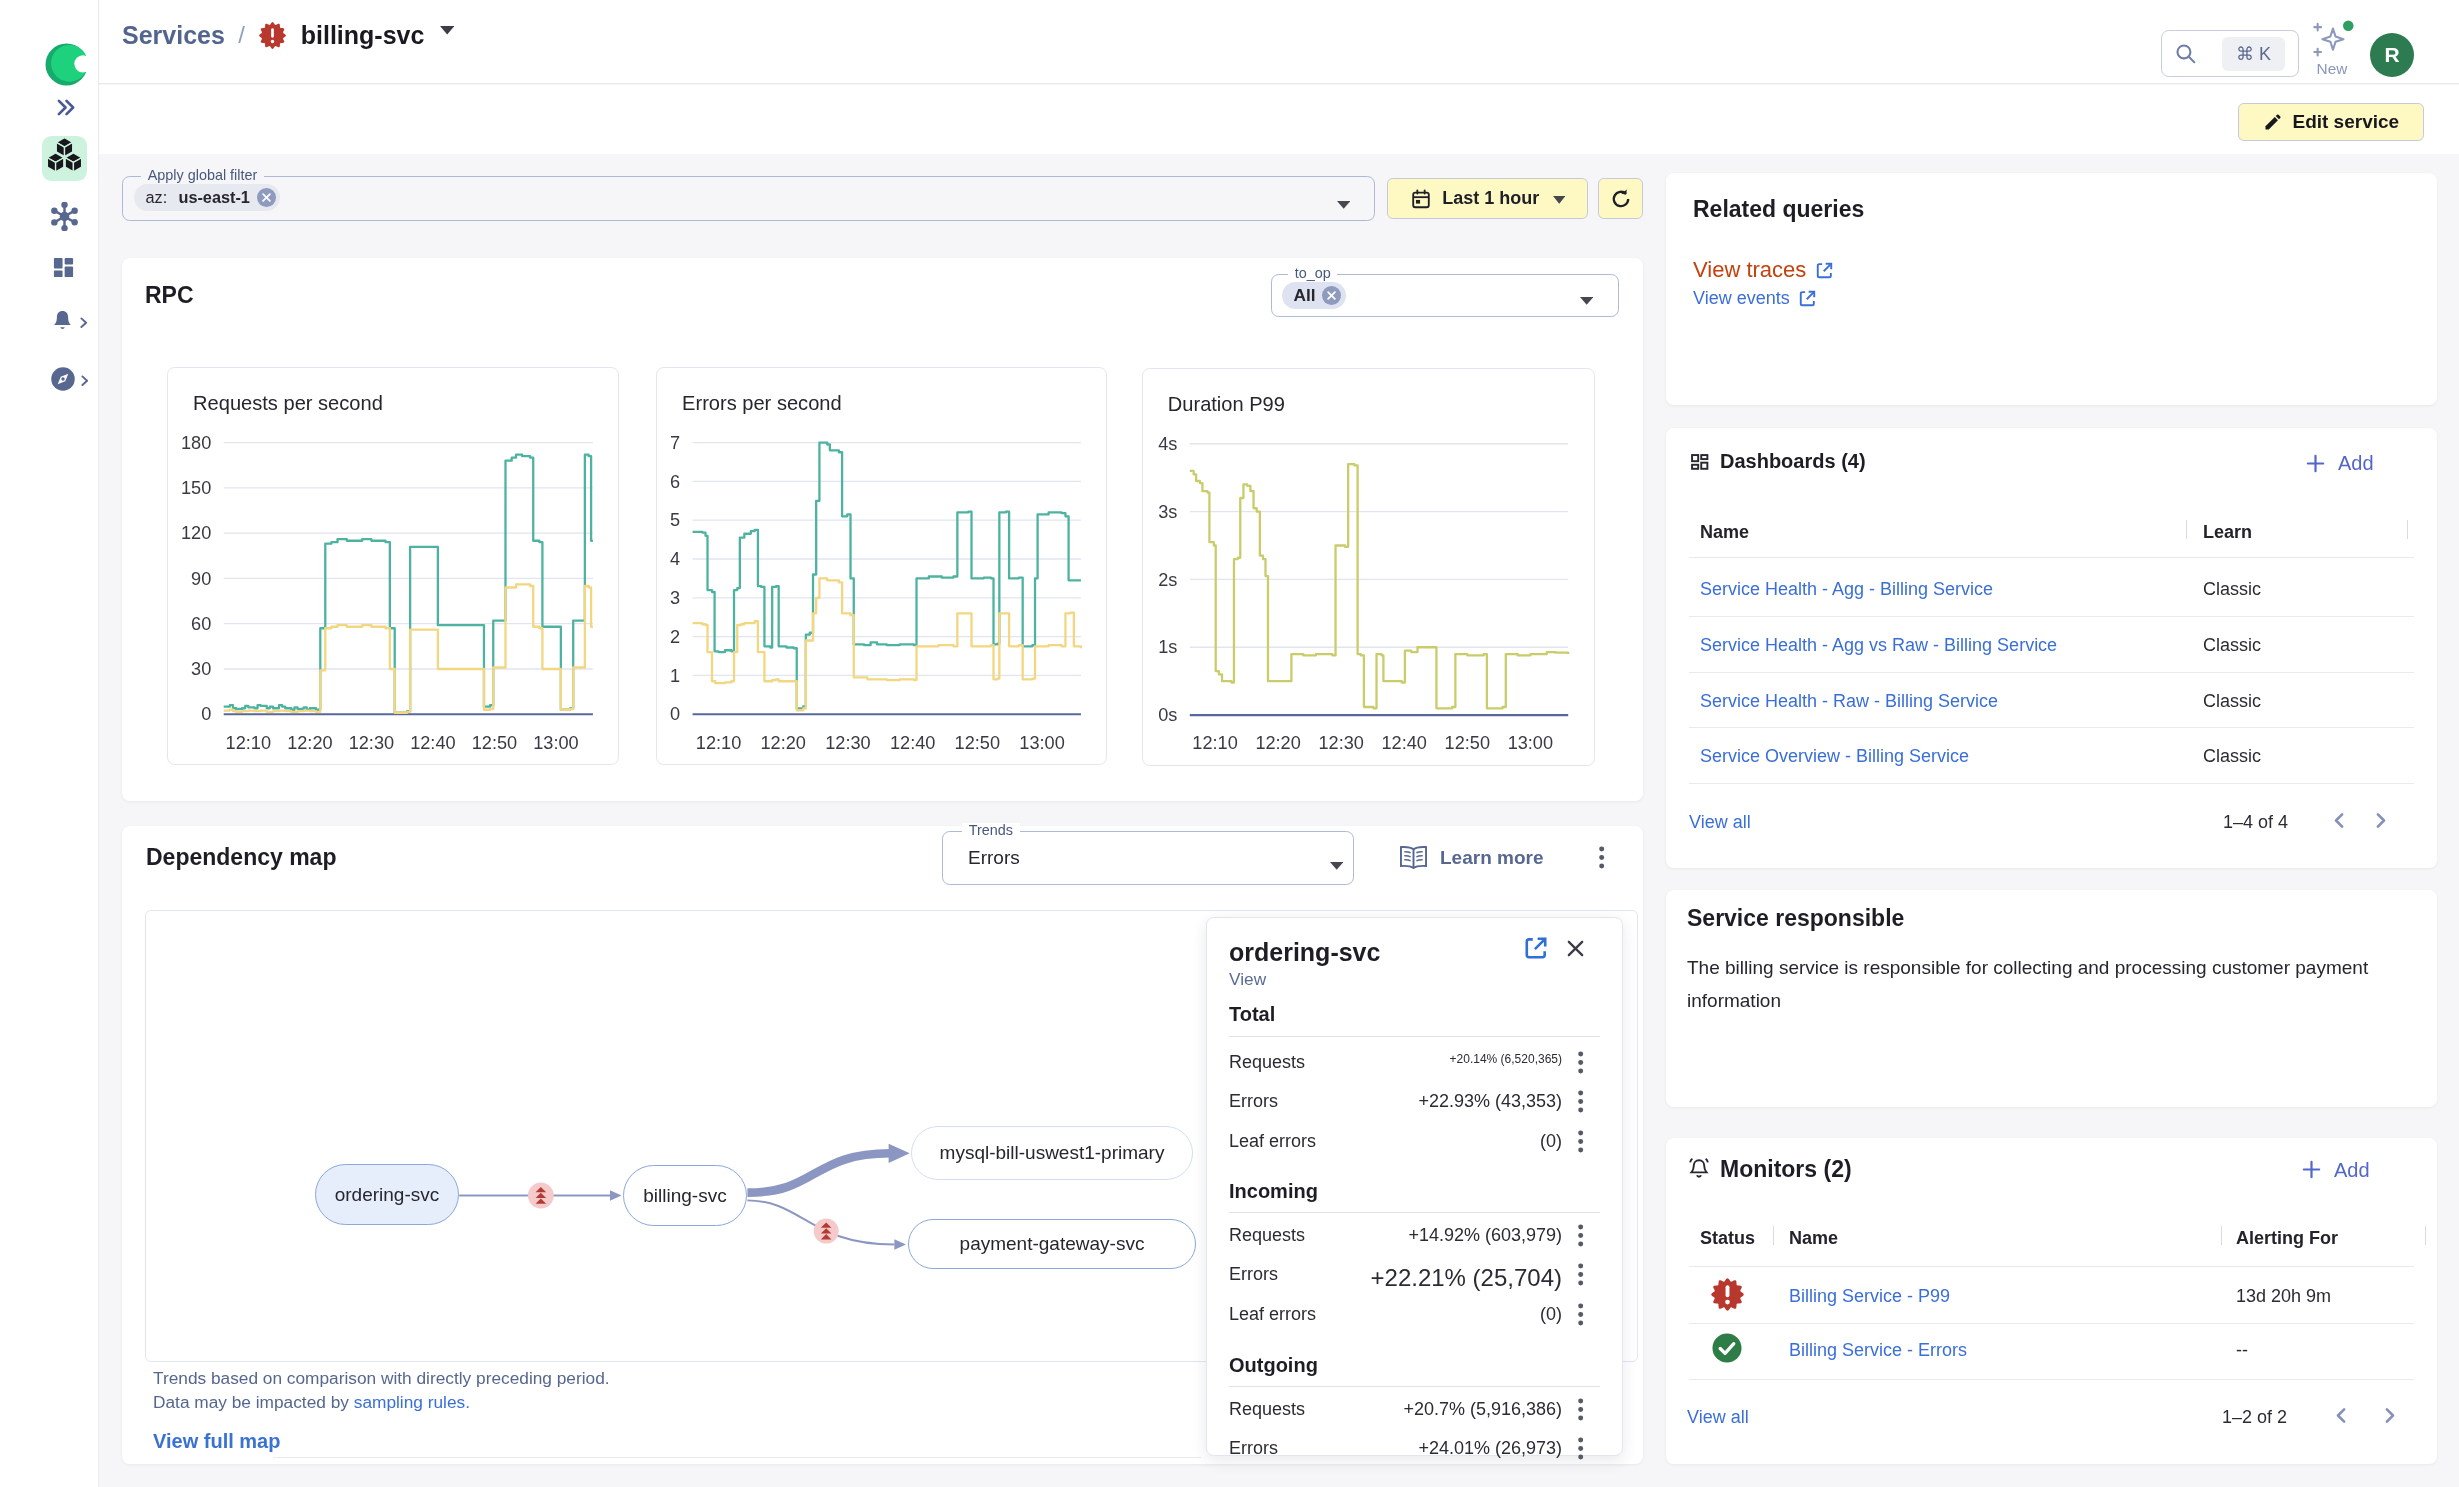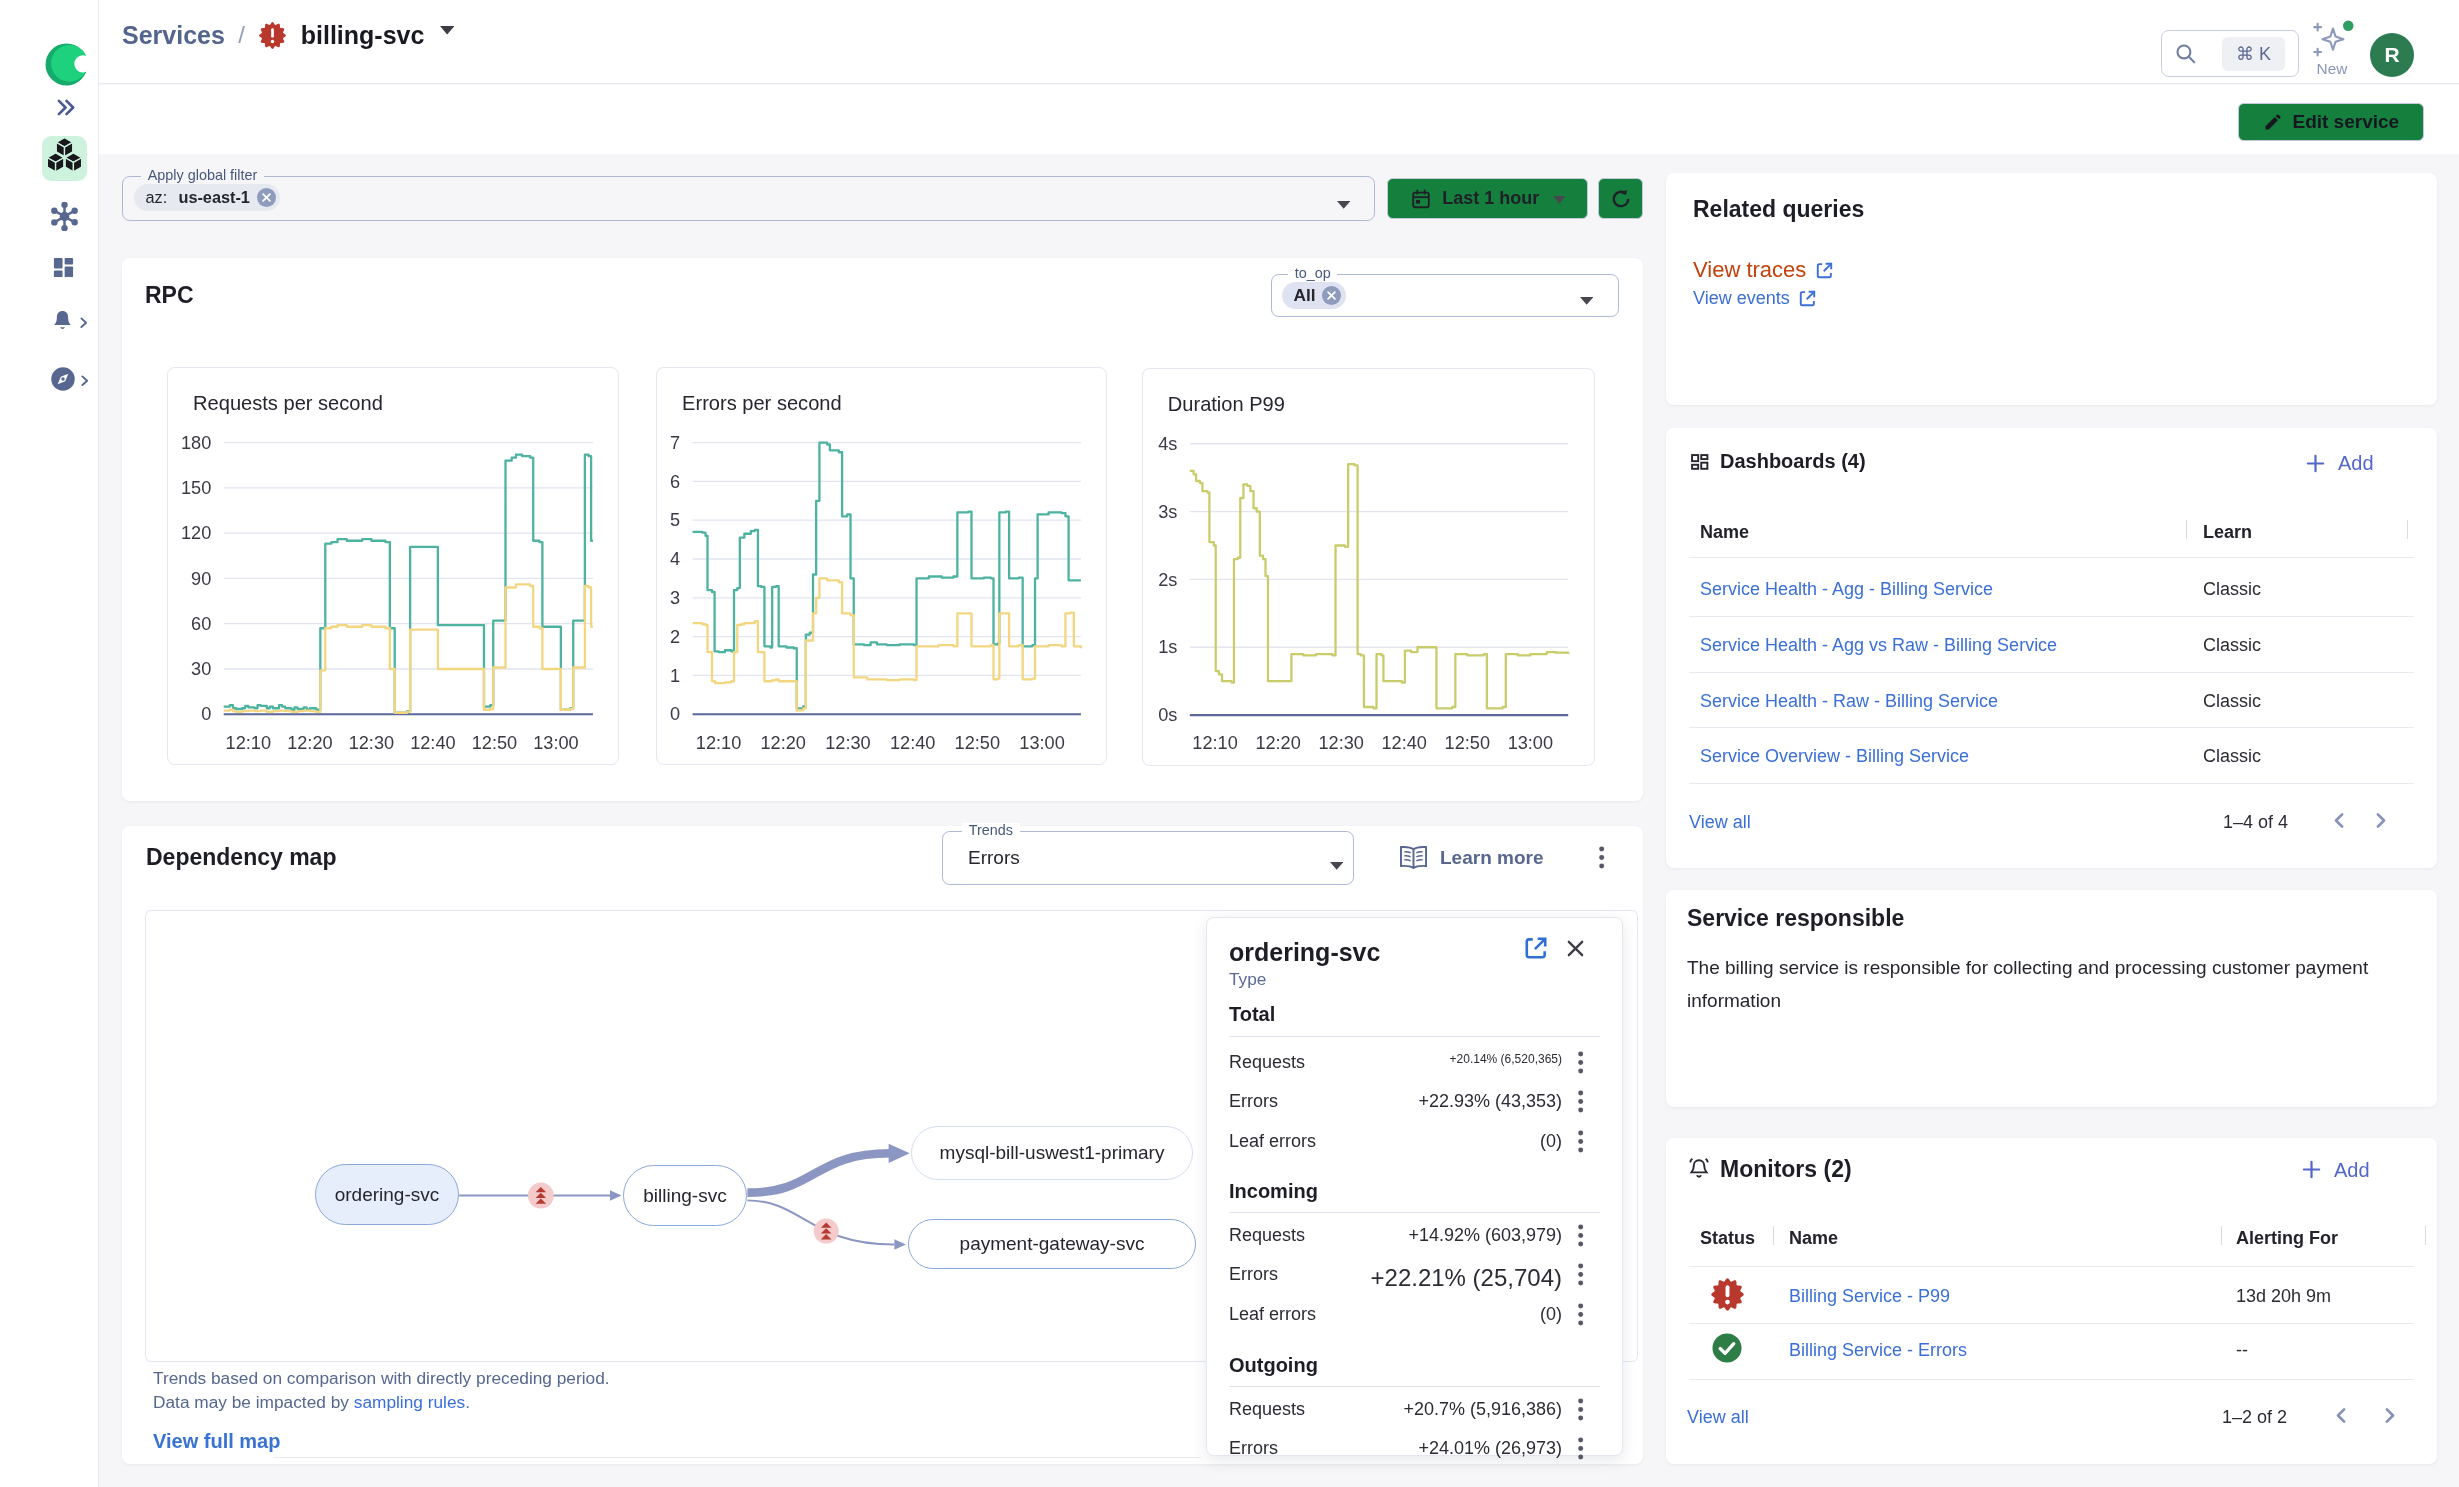--- a/index.html
+++ b/index.html
@@ -2,21 +2,21 @@
 <html><head><meta charset="utf-8"><title>billing-svc</title>
 <style>
 *{margin:0;padding:0;box-sizing:border-box}
 html,body{width:2459px;height:1487px;background:#f6f6f8;font-family:"Liberation Sans",sans-serif;overflow:hidden;position:relative}
 .abs{position:absolute}
 .card{position:absolute;background:#fff;border-radius:7.7px;box-shadow:0 1px 2.9px rgba(50,50,80,.07)}
 .chart{position:absolute;background:#fff;border:1.4px solid #e3e6f0;border-radius:7.7px}
 .fieldset{position:absolute;border:1.4px solid #aeb9d6;border-radius:7.7px}
 .flabel{position:absolute;font-size:14.4px;color:#47587e;padding:0 6.7px;line-height:14.4px;z-index:6}
 .chip{display:inline-flex;align-items:center;gap:6.7px;background:#e7e9f1;border-radius:13.4px;height:27px;padding:0 4.8px 0 11.5px;font-size:16.3px;color:#26262e}
-.btn{position:absolute;display:flex;align-items:center;justify-content:center;background:#15803d;border:1.4px solid #c4cadb;border-radius:5.8px}
+.btn{position:absolute;display:flex;align-items:center;justify-content:center;background:#fef9c3;border:1.4px solid #c4cadb;border-radius:5.8px}
 .sep{position:absolute;width:1.4px;height:19px;background:#d8dbe5}
 .hdr19{font-size:18px;font-weight:bold;color:#23232b}
 .blue{color:#3a6fd8}
 .t19{font-size:18px;color:#2b2b33}
 .rowline{position:absolute;height:1px;background:#e8eaf0}
 .kebab{position:absolute}
 </style></head>
 <body>
 <div class="abs" style="left:99px;top:0;width:2360px;height:84px;background:#fff;border-bottom:1px solid #e9e9ef"></div>
 <div class="abs" style="left:99px;top:85px;width:2360px;height:69px;background:#fff"></div>
@@ -279,21 +279,21 @@
 <div class="abs" style="left:1229px;top:938px;font-size:25px;font-weight:bold;color:#1d1d25">ordering-svc</div>
 <div class="abs" style="left:1523px;top:935px"><svg width="26" height="26" viewBox="0 0 24 24" fill="none" stroke="#2f6fd6" stroke-width="2.4">
       <path d="M9 4 H5.5 C4.1 4 3.5 4.6 3.5 6 V18.5 C3.5 19.9 4.1 20.5 5.5 20.5 H18 C19.4 20.5 20 19.9 20 18.5 V15"></path>
       <path d="M13.5 3.5 H20.5 V10.5"></path>
       <path d="M11 13 L20 4"></path>
     </svg></div>
 <div class="abs" style="left:1565px;top:938px"><svg width="21" height="21" viewBox="0 0 22 22" stroke="#3c3c46" stroke-width="2.4" stroke-linecap="round">
       <line x1="4" y1="4" x2="18" y2="18"></line>
       <line x1="18" y1="4" x2="4" y2="18"></line>
     </svg></div>
-<div class="abs" style="left:1229px;top:969px;font-size:17.3px;color:#5b6b94">Type</div>
+<div class="abs" style="left:1229px;top:969px;font-size:17.3px;color:#5b6b94">View</div>
 <div class="abs" style="left:1229px;top:1003px;font-size:20px;font-weight:bold;color:#1d1d25">Total</div>
 <div class="rowline" style="left:1229px;top:1036px;width:371px;background:#dfe2ea"></div>
 <div class="abs" style="left:1229px;top:1052px;font-size:18px;color:#2b2b33">Requests</div>
 <div class="abs" style="left:1229px;top:1052px;width:333px;text-align:right;font-size:12px;color:#2b2b33">+20.14% (6,520,365)</div>
 <div class="kebab" style="left:1574px;top:1050px"><svg width="13.4" height="25" viewBox="0 0 14 26">
       <circle cx="7" cy="4" r="2.6" fill="#555a66"></circle>
       <circle cx="7" cy="13" r="2.6" fill="#555a66"></circle>
       <circle cx="7" cy="22" r="2.6" fill="#555a66"></circle>
     </svg></div>
 <div class="abs" style="left:1229px;top:1091px;font-size:18px;color:#2b2b33">Errors</div>

